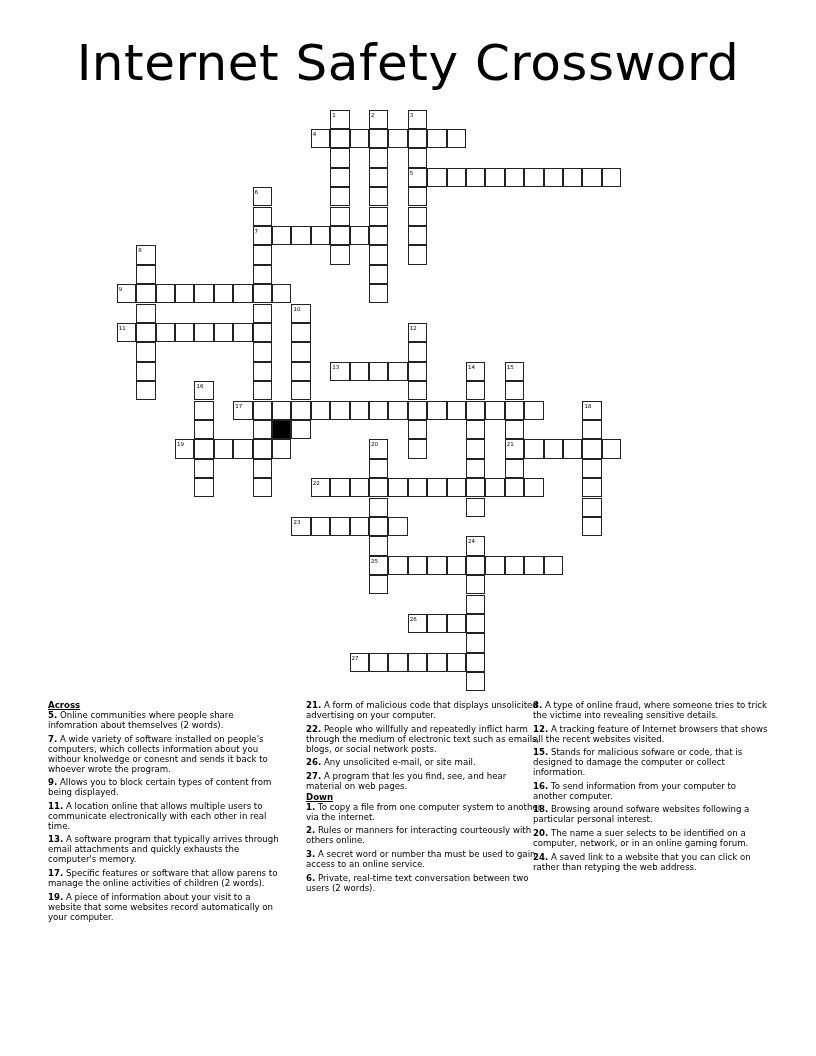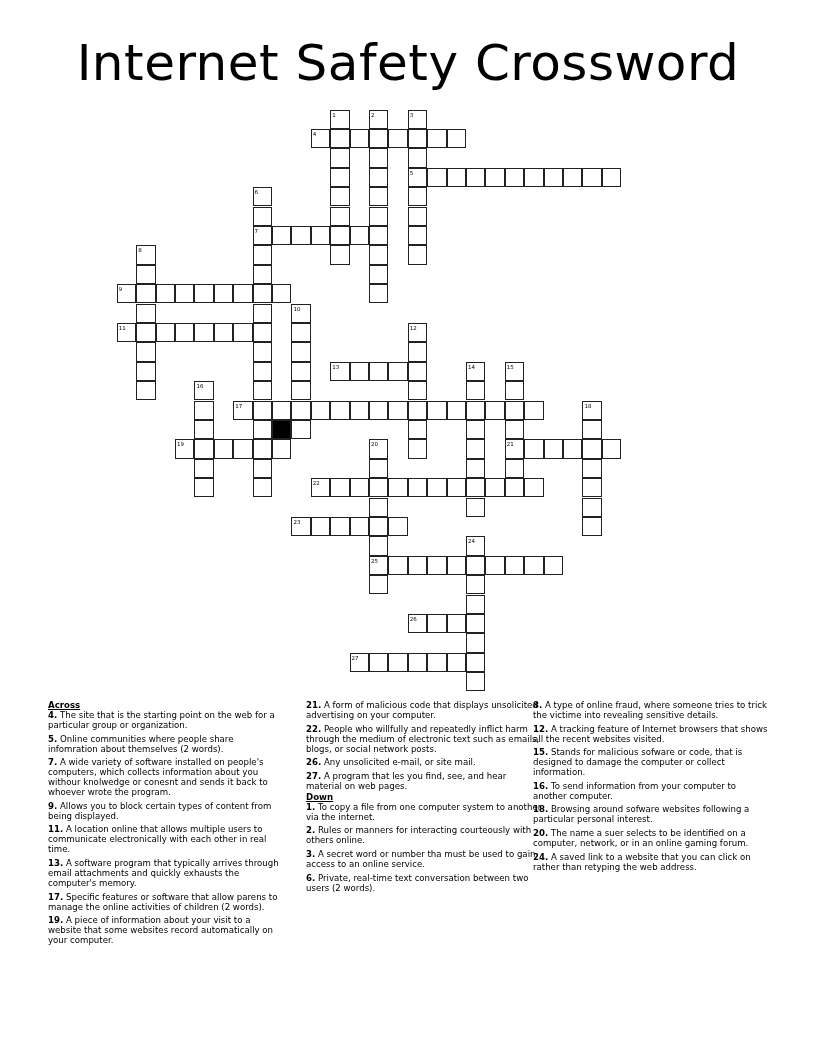--- a/index.html
+++ b/index.html
@@ -258,21 +258,20 @@
     <div class="num" style="left: 312.8px; top: 480.1px;">22</div>
     <div class="num" style="left: 293.4px; top: 518.9px;">23</div>
     <div class="num" style="left: 468px; top: 538.3px;">24</div>
     <div class="num" style="left: 371px; top: 557.7px;">25</div>
     <div class="num" style="left: 409.8px; top: 615.9px;">26</div>
     <div class="num" style="left: 351.6px; top: 654.7px;">27</div>
   </div>
 
 <div class="clues" id="col1">
   <div class="hdr">Across</div>
-  <div class="clue"><b>4.</b><span> The site that is the starting point on the web for a particular group or organization.</span></div>
   <div class="clue"><b>5.</b><span> Online communities where people share infomration about themselves (2 words).</span></div>
   <div class="clue"><b>7.</b><span> A wide variety of software installed on people's computers, which collects information about you withour knolwedge or conesnt and sends it back to whoever wrote the program.</span></div>
   <div class="clue"><b>9.</b><span> Allows you to block certain types of content from being displayed.</span></div>
   <div class="clue"><b>11.</b><span> A location online that allows multiple users to communicate electronically with each other in real time.</span></div>
   <div class="clue"><b>13.</b><span> A software program that typically arrives through email attachments and quickly exhausts the computer's memory.</span></div>
   <div class="clue"><b>17.</b><span> Specific features or software that allow parens to manage the online activities of children (2 words).</span></div>
   <div class="clue"><b>19.</b><span> A piece of information about your visit to a website that some websites record automatically on your computer.</span></div>
 </div>
 
 <div class="clues" id="col2">

